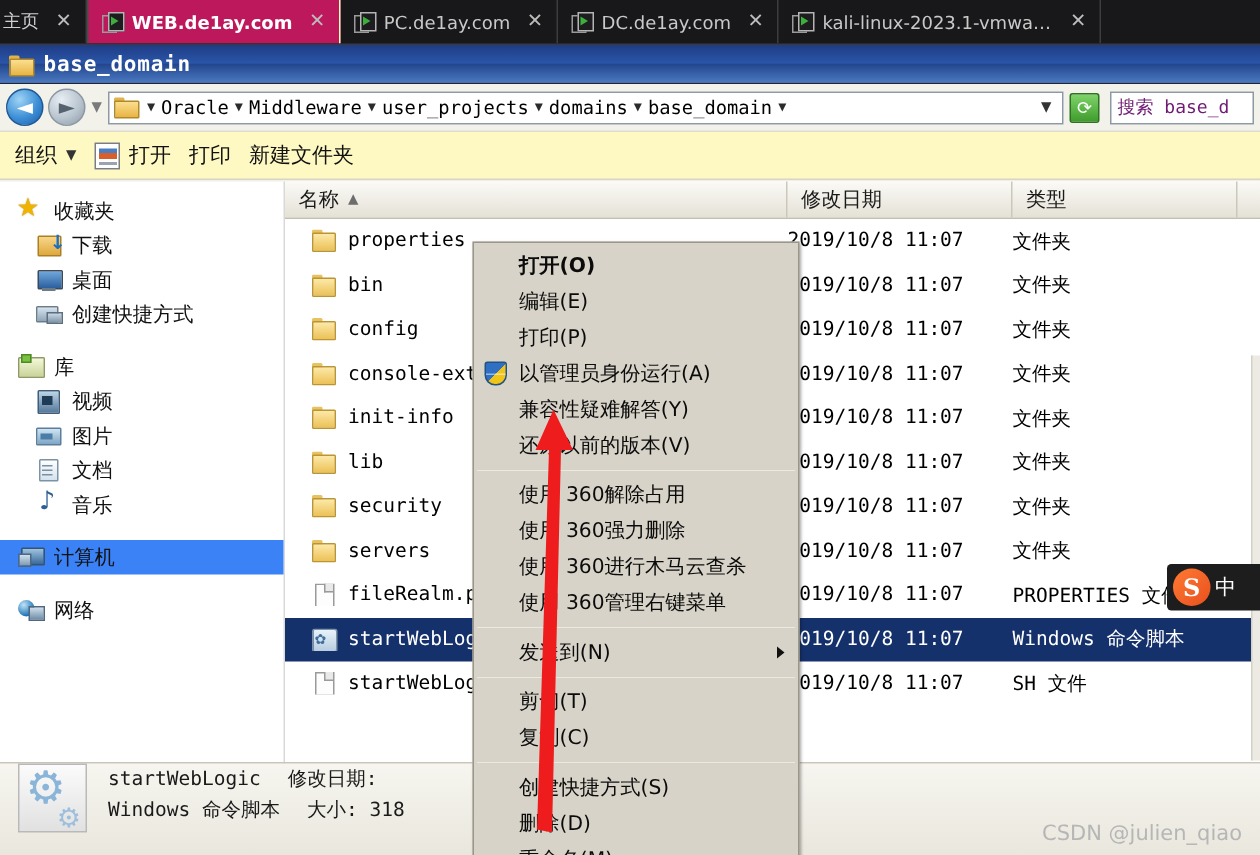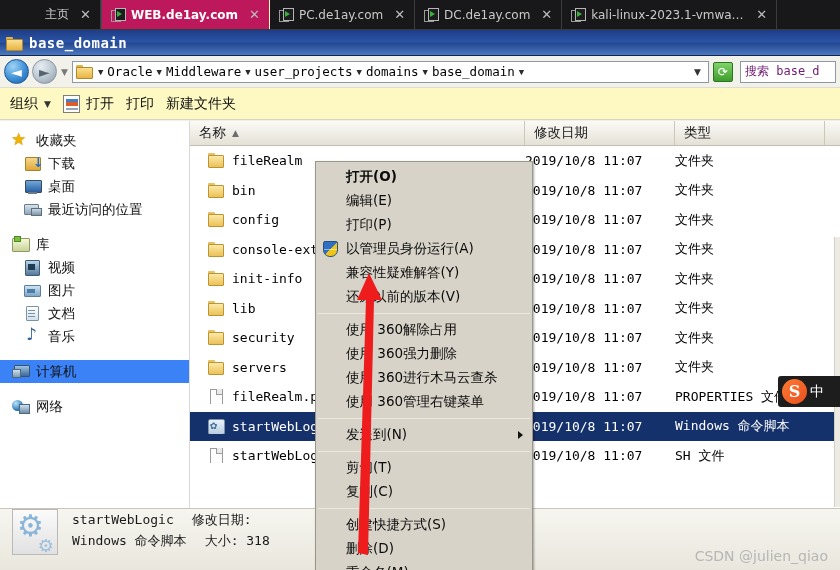--- a/index.html
+++ b/index.html
@@ -11,21 +11,20 @@
   }
   #root { position: relative; width: 840px; height: 570px; }
 
   
   .tabstrip {
     position: absolute; left: 0; top: 0; width: 840px; height: 30px;
     background: #18181a;
     border-bottom: 1px solid #3a3a3c;
     display: flex; align-items: stretch;
     overflow: hidden;
-    padding-left: 43px;
   }
   .tab {
     display: flex; align-items: center; gap: 6px;
     padding: 0 9px;
     color: #c9c9c9;
     font-size: 12px;
     border-right: 1px solid #3c3c3e;
     white-space: nowrap;
     position: relative;
   }
@@ -542,21 +541,21 @@
         <div class="np-item sub">
           <span class="np-ico ico-dl"></span>
           <span>下载</span>
         </div>
         <div class="np-item sub">
           <span class="np-ico ico-desktop"></span>
           <span>桌面</span>
         </div>
         <div class="np-item sub">
           <span class="np-ico ico-recent"></span>
-          <span>最近访问的位置</span>
+          <span>创建快捷方式</span>
         </div>
 
         <div class="np-gap"></div>
 
         <div class="np-item">
           <span class="np-ico ico-lib"></span>
           <span>库</span>
         </div>
         <div class="np-item sub">
           <span class="np-ico ico-video"></span>
@@ -602,21 +601,21 @@
           <div class="col c-type">
             <span>类型</span>
           </div>
           <div class="col c-rest"></div>
         </div>
 
         <div class="rows">
           <div class="frow">
             <div class="cell-name">
               <span class="fico folder"></span>
-              <span>fileRealm</span>
+              <span>properties</span>
             </div>
             <div class="cell-date">2019/10/8 11:07</div>
             <div class="cell-type">文件夹</div>
           </div>
           <div class="frow">
             <div class="cell-name">
               <span class="fico folder"></span>
               <span>bin</span>
             </div>
             <div class="cell-date">2019/10/8 11:07</div>

